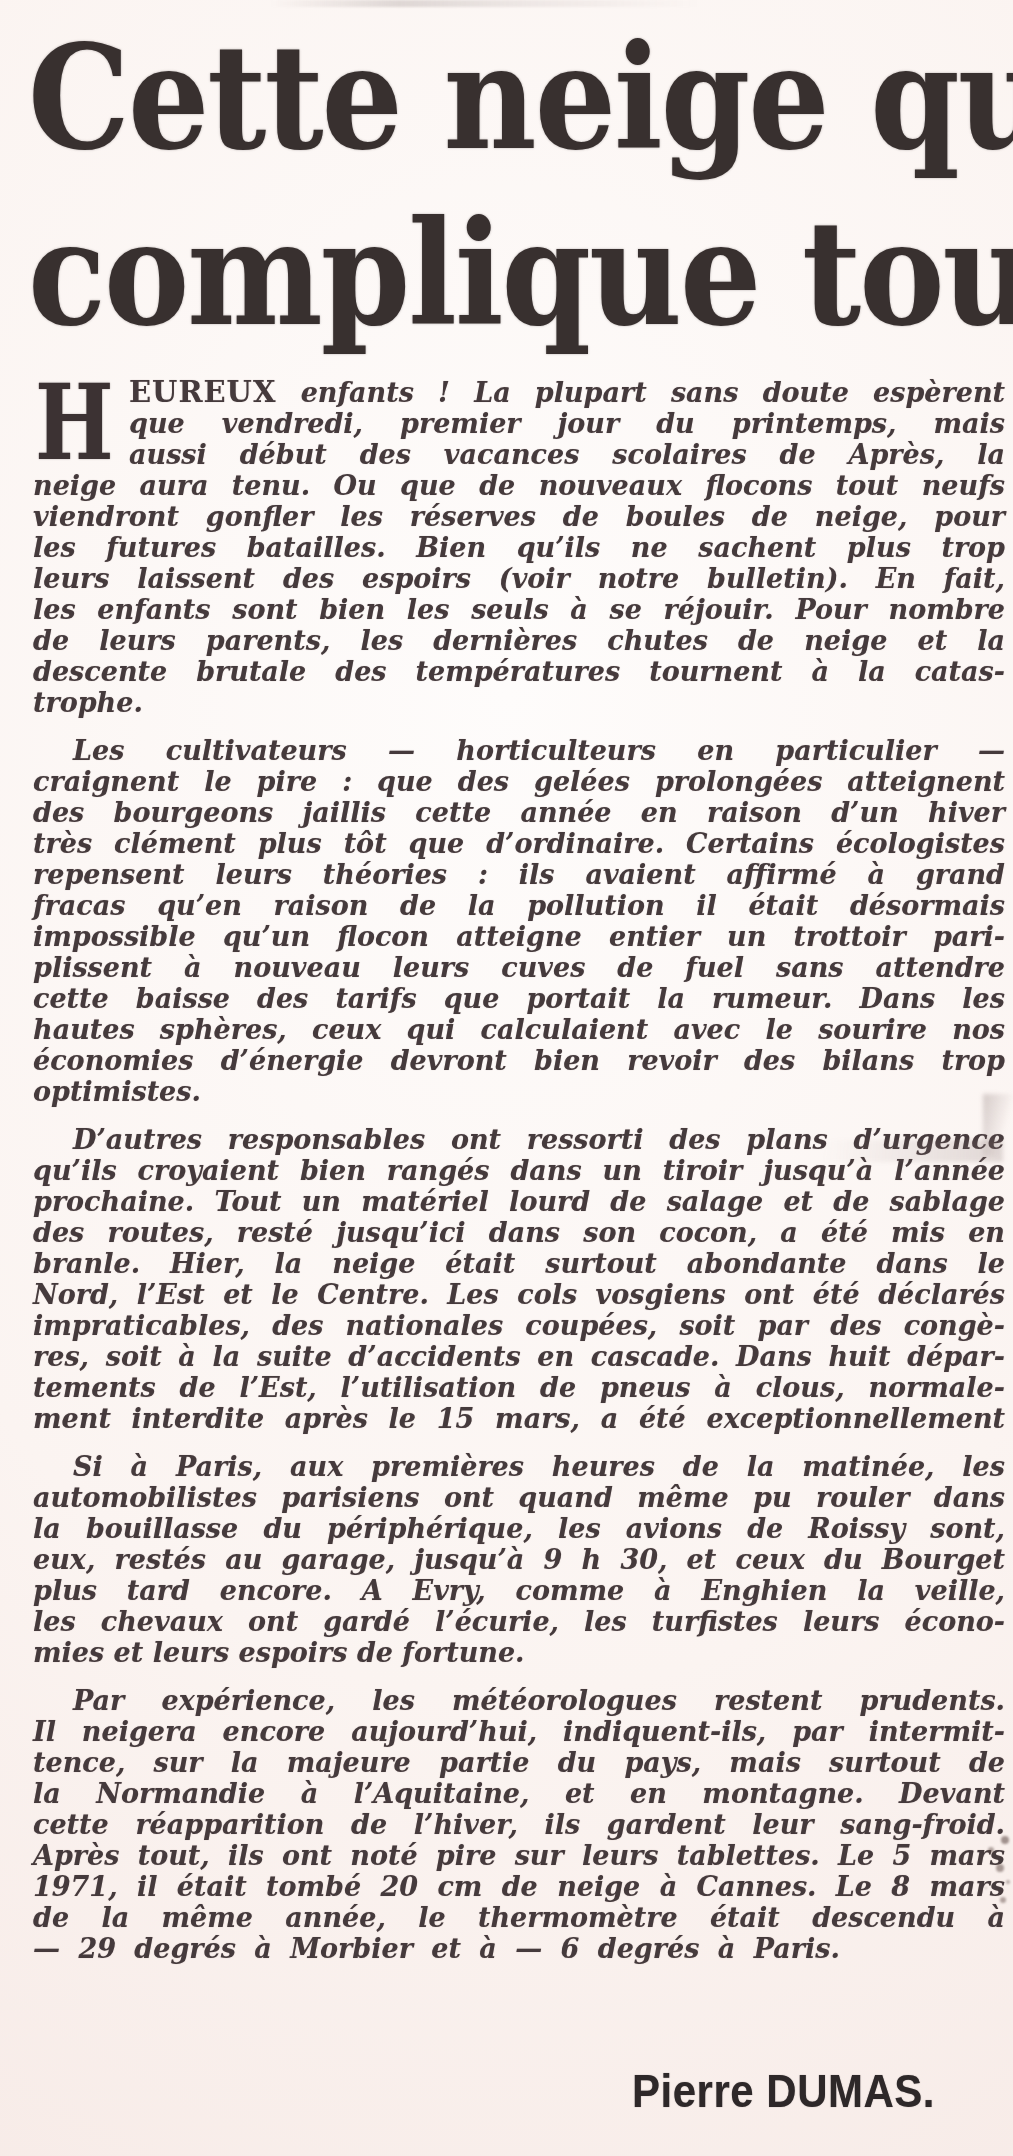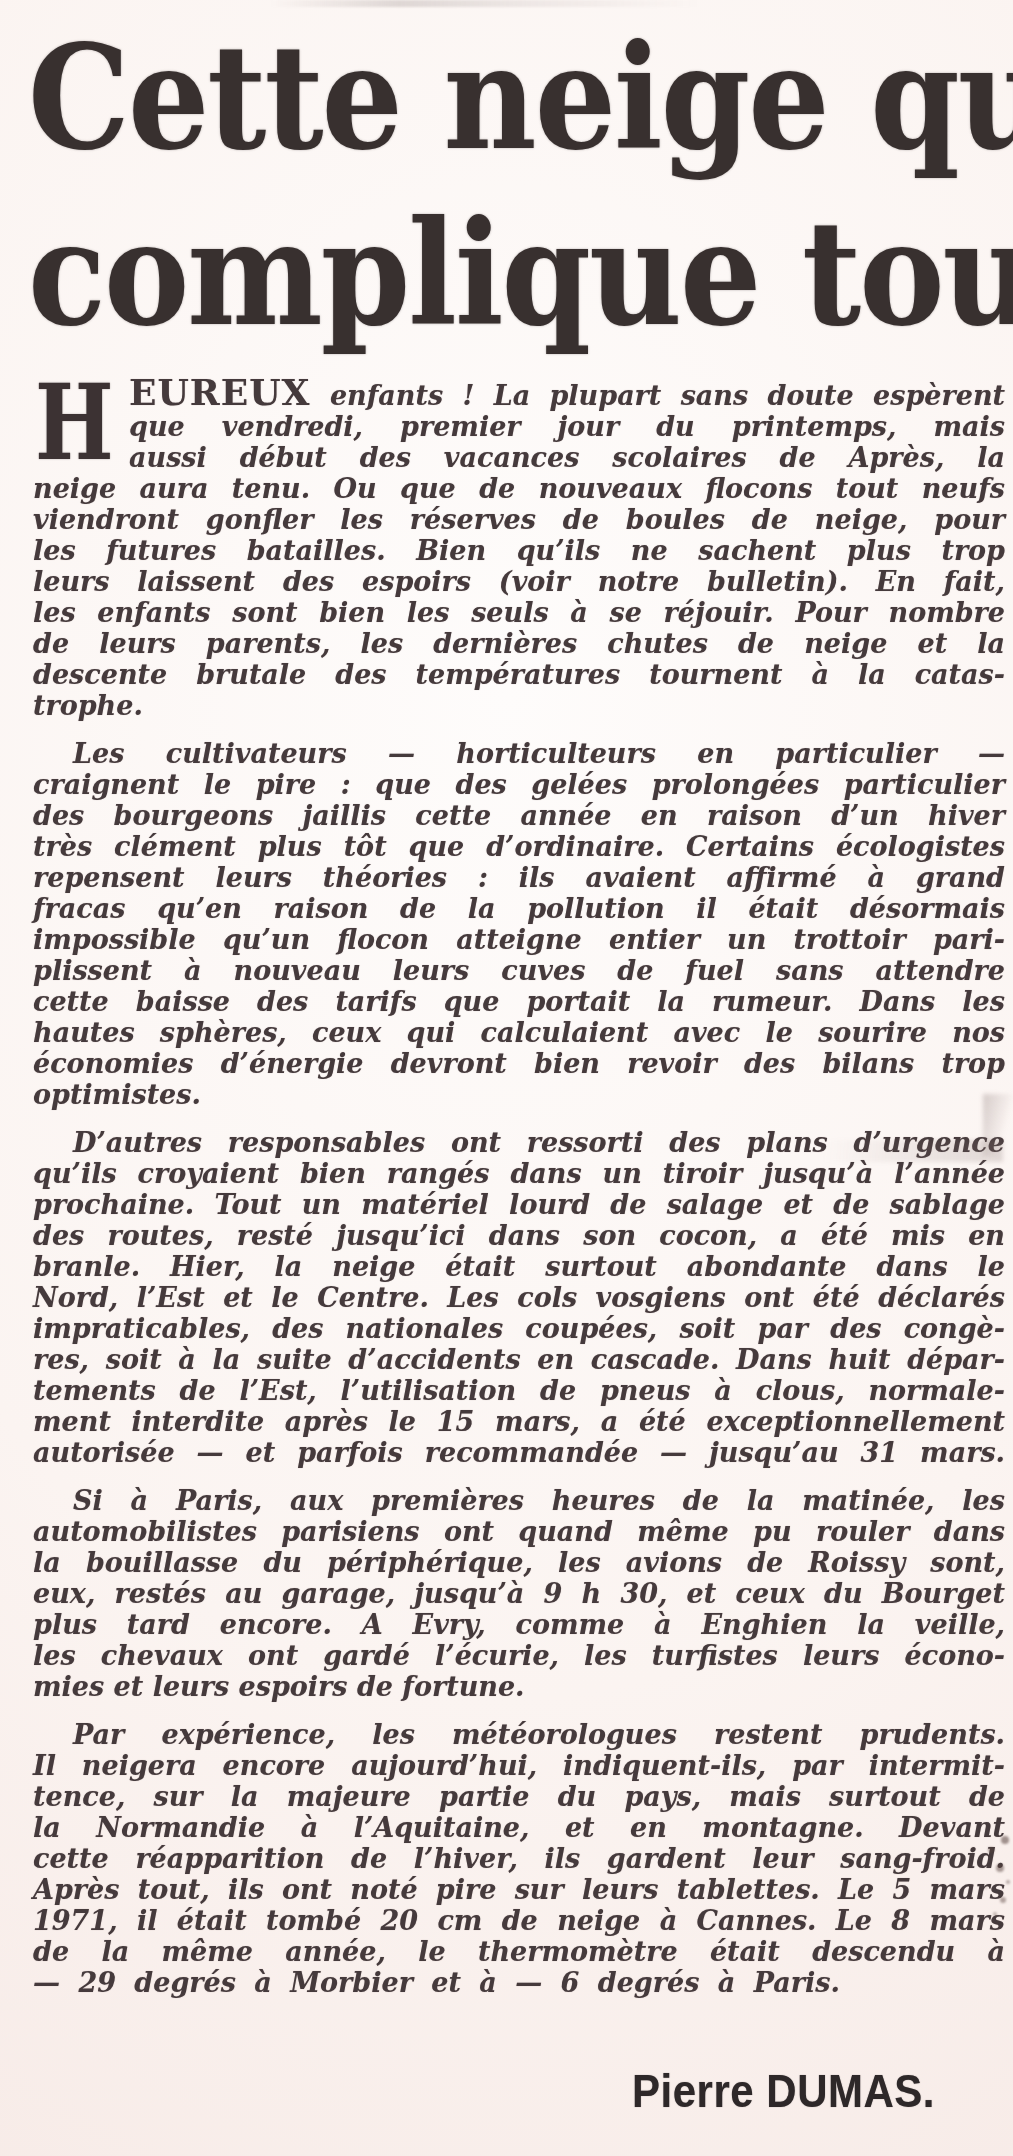--- a/index.html
+++ b/index.html
@@ -37,21 +37,21 @@
   .bl.last{text-align-last:left;}
   .p-just-last .bl.last{text-align-last:justify;}
   .p5 .bl.last{word-spacing:9px;}
   .dropcap{
     float:left;width:78px;height:91px;margin:2px 16px 0 2px;
     font-family:"DejaVu Serif",serif;font-weight:bold;font-style:normal;
     font-size:104px;line-height:88px;color:#3c3233;
     transform:scaleX(.8);transform-origin:0 50%;
     text-shadow:0 0 2px rgba(56,48,47,.4);
   }
-  .lead{font-style:normal;font-weight:bold;font-size:36px;letter-spacing:1px;}
+  .lead{font-style:normal;font-weight:bold;font-size:29px;letter-spacing:1px;}
   
   .byline{
     position:absolute;top:2066px;right:78px;
     font-family:"Liberation Sans","DejaVu Sans",sans-serif;
     font-weight:bold;font-size:42px;letter-spacing:.5px;color:#2e2829;
     transform:scaleY(1.08);transform-origin:50% 0;
     text-shadow:0 0 1px rgba(46,40,41,.5);
   }
   
   .smudge{position:absolute;pointer-events:none;}
@@ -100,21 +100,21 @@
           <div class="bl">les enfants sont bien les seuls à se réjouir. Pour nombre</div>
           <div class="bl">de leurs parents, les dernières chutes de neige et la</div>
           <div class="bl">descente brutale des températures tournent à la catas-</div>
           <div class="bl last">trophe.</div>
         </div>
     </div>
 
     <div class="para">
       <div class="lines">
           <div class="bl first">Les cultivateurs — horticulteurs en particulier —</div>
-          <div class="bl">craignent le pire : que des gelées prolongées particulier</div>
+          <div class="bl">craignent le pire : que des gelées prolongées atteignent</div>
           <div class="bl">des bourgeons jaillis cette année en raison d’un hiver</div>
           <div class="bl">très clément plus tôt que d’ordinaire. Certains écologistes</div>
           <div class="bl">repensent leurs théories : ils avaient affirmé à grand</div>
           <div class="bl">fracas qu’en raison de la pollution il était désormais</div>
           <div class="bl">impossible qu’un flocon atteigne entier un trottoir pari-</div>
           <div class="bl">plissent à nouveau leurs cuves de fuel sans attendre</div>
           <div class="bl">cette baisse des tarifs que portait la rumeur. Dans les</div>
           <div class="bl">hautes sphères, ceux qui calculaient avec le sourire nos</div>
           <div class="bl">économies d’énergie devront bien revoir des bilans trop</div>
           <div class="bl last">optimistes.</div>
@@ -126,21 +126,20 @@
           <div class="bl first">D’autres responsables ont ressorti des plans d’urgence</div>
           <div class="bl">qu’ils croyaient bien rangés dans un tiroir jusqu’à l’année</div>
           <div class="bl">prochaine. Tout un matériel lourd de salage et de sablage</div>
           <div class="bl">des routes, resté jusqu’ici dans son cocon, a été mis en</div>
           <div class="bl">branle. Hier, la neige était surtout abondante dans le</div>
           <div class="bl">Nord, l’Est et le Centre. Les cols vosgiens ont été déclarés</div>
           <div class="bl">impraticables, des nationales coupées, soit par des congè-</div>
           <div class="bl">res, soit à la suite d’accidents en cascade. Dans huit dépar-</div>
           <div class="bl">tements de l’Est, l’utilisation de pneus à clous, normale-</div>
           <div class="bl">ment interdite après le 15 mars, a été exceptionnellement</div>
-          <div class="bl last">autorisée — et parfois recommandée — jusqu’au 31 mars.</div>
         </div>
     </div>
 
     <div class="para">
       <div class="lines">
           <div class="bl first">Si à Paris, aux premières heures de la matinée, les</div>
           <div class="bl">automobilistes parisiens ont quand même pu rouler dans</div>
           <div class="bl">la bouillasse du périphérique, les avions de Roissy sont,</div>
           <div class="bl">eux, restés au garage, jusqu’à 9 h 30, et ceux du Bourget</div>
           <div class="bl">plus tard encore. A Evry, comme à Enghien la veille,</div>

